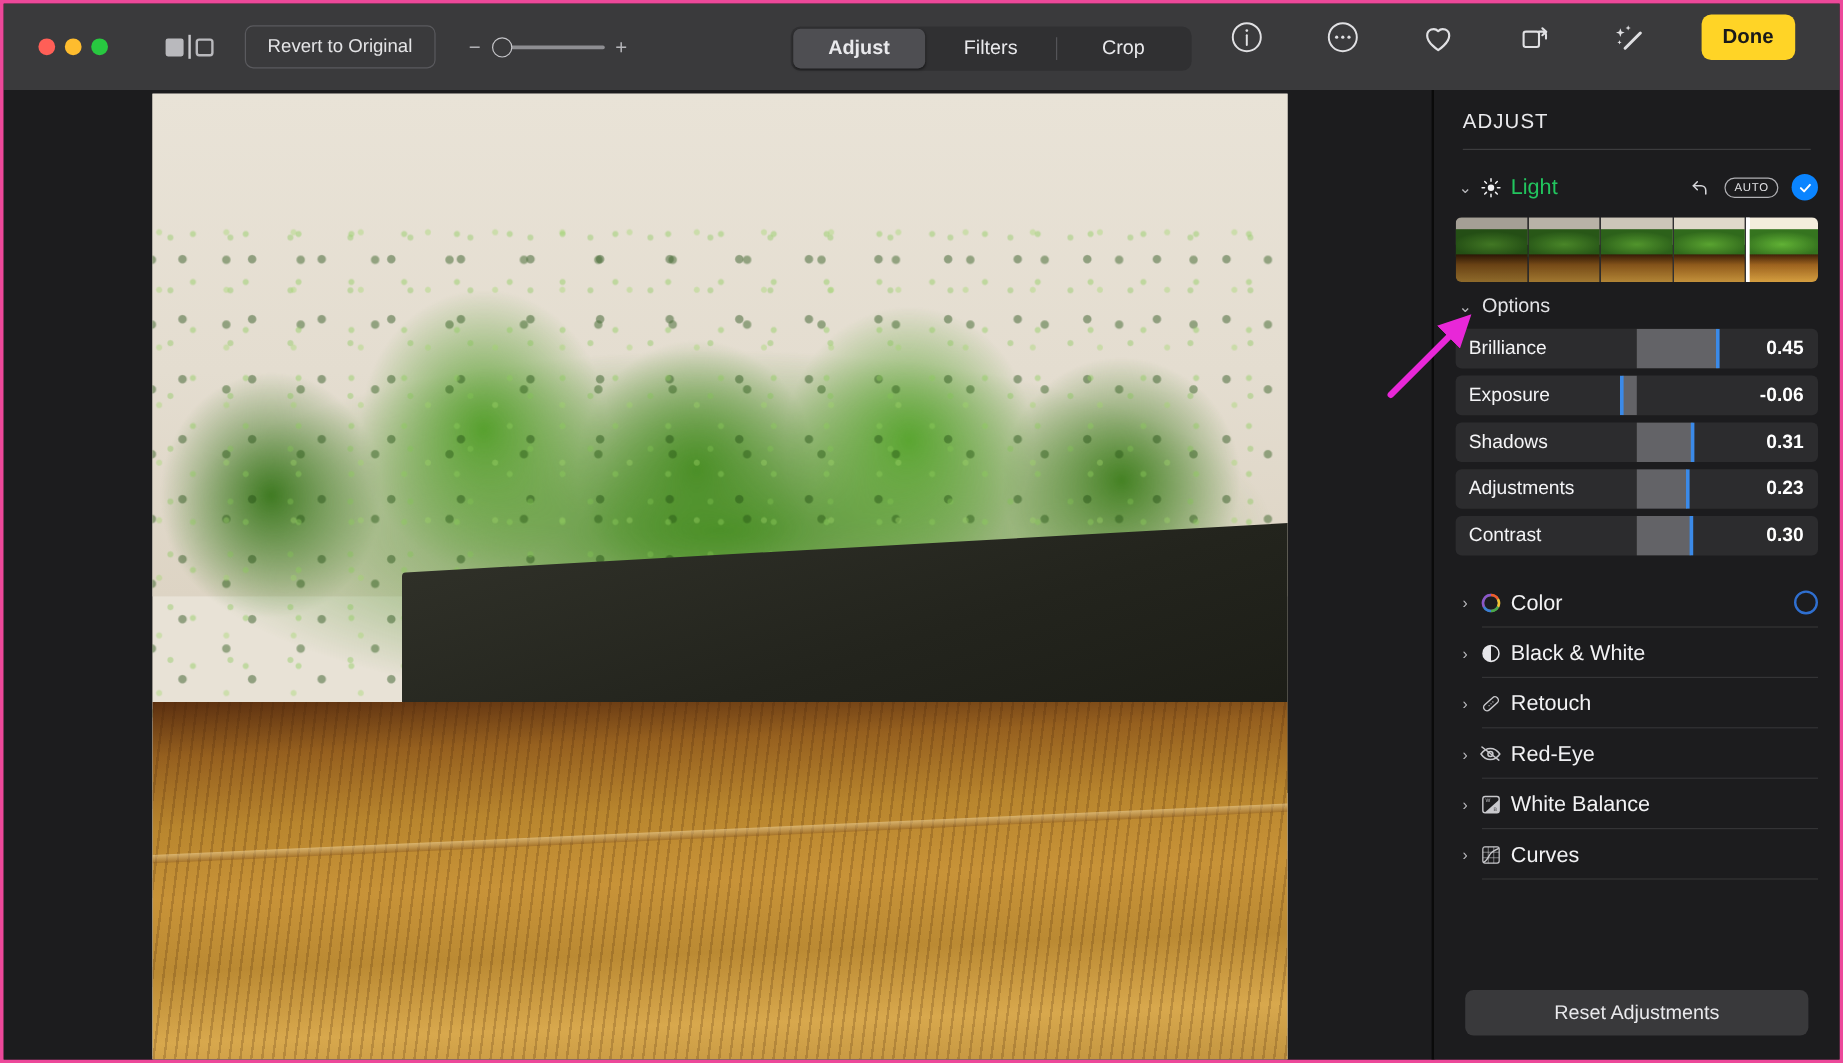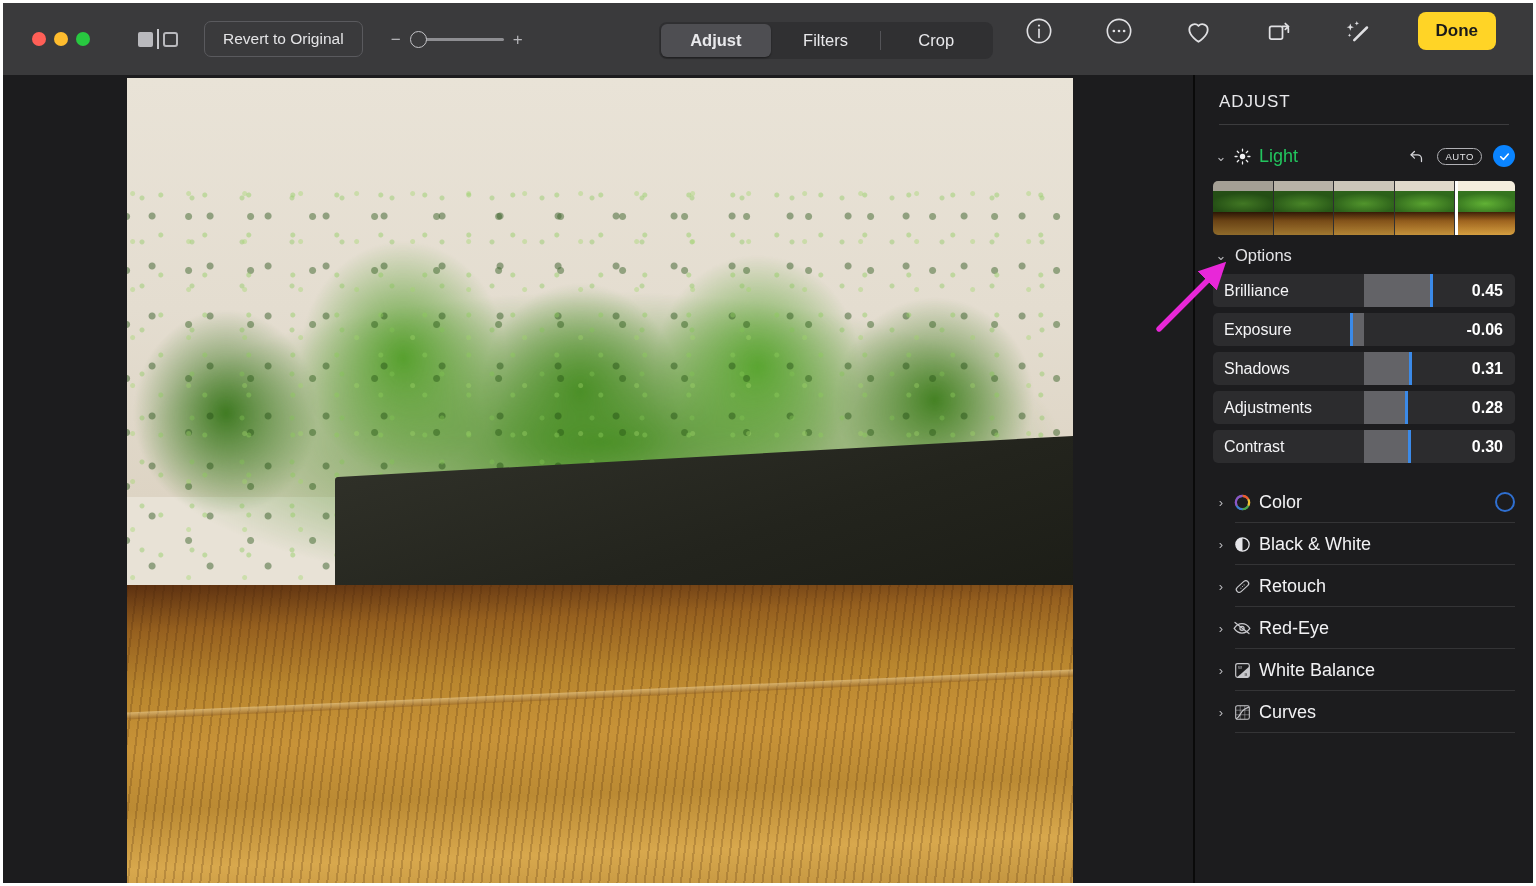--- a/index.html
+++ b/index.html
@@ -1,21 +1,21 @@
 <!DOCTYPE html>
 <html><head>
 <meta charset="utf-8">
 <style>
   * { margin:0; padding:0; box-sizing:border-box; }
   html,body { width:1536px; height:886px; overflow:hidden;
     font-family:"Liberation Sans", sans-serif; background:#000; }
 
   #app {
     position:relative; width:1536px; height:886px;
-    background:#1c1c1e; border:3px solid #ffffff; overflow:hidden;
+    background:#1c1c1e; border:3px solid #ec4899; overflow:hidden;
   }
 
   
   #toolbar {
     position:absolute; left:0; top:0; width:100%; height:72px;
     background:#3a3a3c; display:flex; align-items:center;
   }
   .traffic { display:flex; gap:8px; margin-left:29px; }
   .tl { width:14px; height:14px; border-radius:50%; }
   .tl.r { background:#ff5f57; } .tl.y { background:#febc2e; } .tl.g { background:#28c840; }
@@ -354,21 +354,21 @@
         <div class="slider-row">
           <div class="sl-fill" style="left: 50%; width: 15.5%;"></div>
           <div class="sl-ind" style="left: calc(65.5% - 1.5px);"></div>
           <div class="sl-name">Shadows</div>
           <div class="sl-val">0.31</div>
         </div>
         <div class="slider-row">
           <div class="sl-fill" style="left: 50%; width: 14%;"></div>
           <div class="sl-ind" style="left: calc(64% - 1.5px);"></div>
           <div class="sl-name">Adjustments</div>
-          <div class="sl-val">0.28</div>
+          <div class="sl-val">0.23</div>
         </div>
         <div class="slider-row">
           <div class="sl-fill" style="left: 50%; width: 15%;"></div>
           <div class="sl-ind" style="left: calc(65% - 1.5px);"></div>
           <div class="sl-name">Contrast</div>
           <div class="sl-val">0.30</div>
         </div>
       </div>
 
     <div id="sections">
@@ -443,20 +443,23 @@
           <svg width="19" height="19" viewBox="0 0 24 24" fill="none" stroke="#c8c8cc" stroke-width="1.3">
             <rect x="3.4" y="3.4" width="17.2" height="17.2" rx="2.2"></rect>
             <path d="M3.4 9.1h17.2M3.4 14.9h17.2M9.1 3.4v17.2M14.9 3.4v17.2" stroke-width=".8" opacity=".75"></path>
             <path d="M4.2 19.6c4-1.2 5.6-8 8.4-10.2 2.2-1.7 4.6-2.8 7-4.2" stroke-width="1.5" stroke-linecap="round"></path>
           </svg>
         </div>
         <div class="llabel">Curves</div>
       </div>
     </div>
 
+    <div id="reset-btn">
+      <span>Reset Adjustments</span>
+    </div>
   </div>
 
   <svg id="annotation-arrow" viewBox="0 0 100 90">
     <defs>
       <marker id="ah" markerWidth="5" markerHeight="5" refX="2.6" refY="2.5" orient="auto">
         <path d="M0,0 L5,2.5 L0,5 z" fill="#e827d8"></path>
       </marker>
     </defs>
     <line x1="16" y1="76" x2="74" y2="18" stroke="#e827d8" stroke-width="5.4" stroke-linecap="round" marker-end="url(#ah)"></line>
   </svg>

